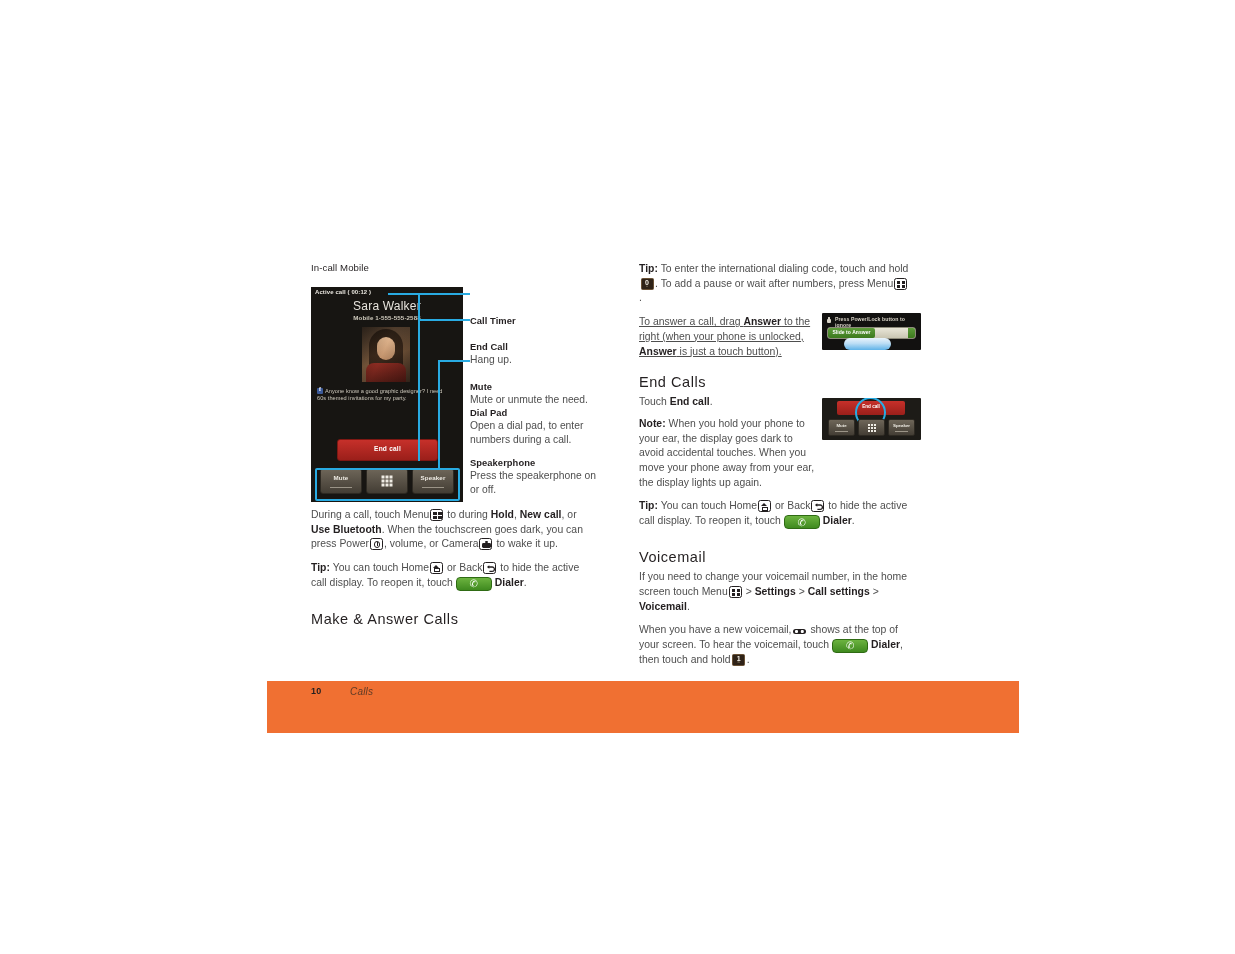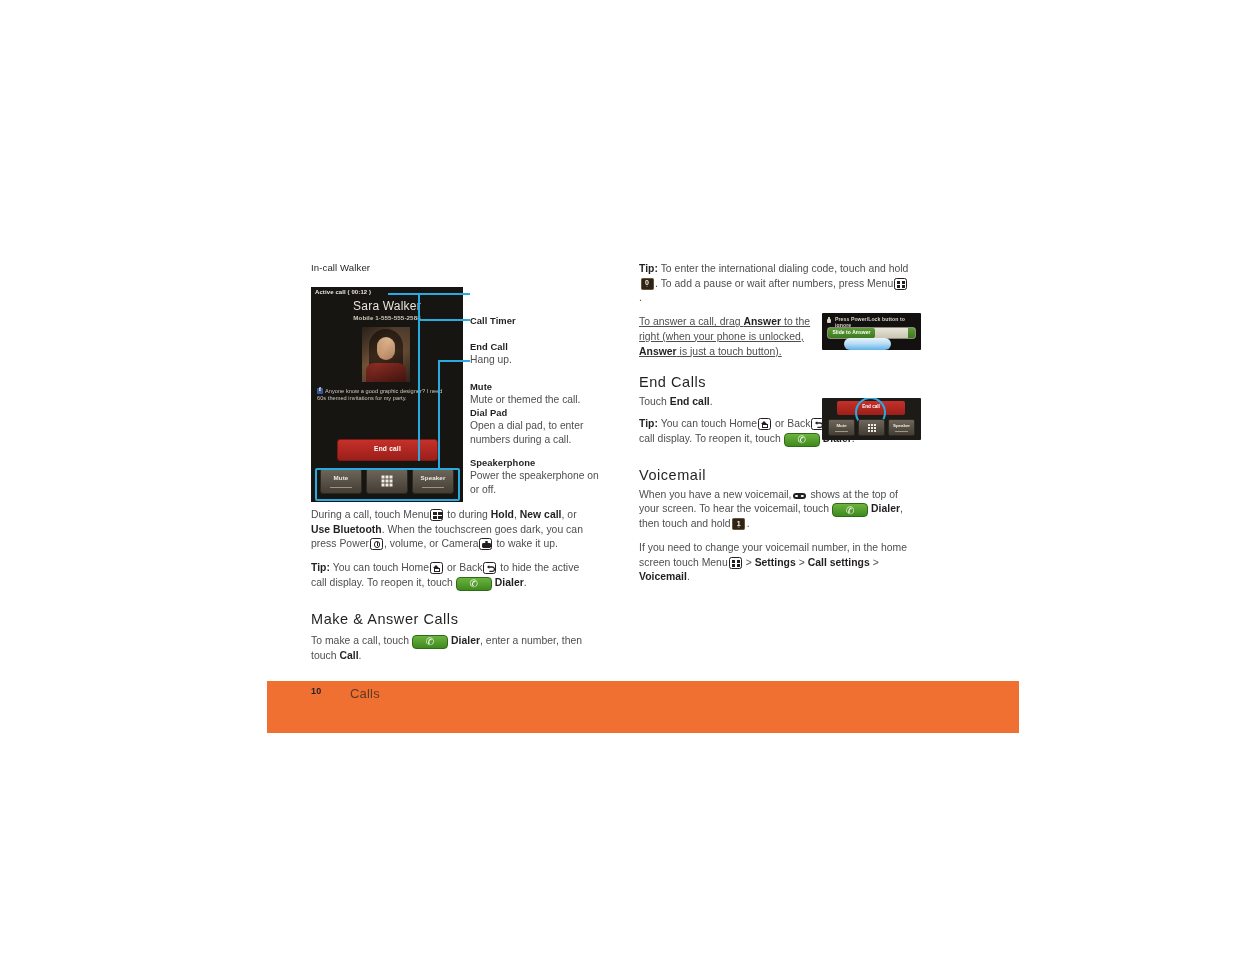--- a/index.html
+++ b/index.html
@@ -14,21 +14,21 @@
   .footer-band{
     position:absolute;left:267px;top:681px;width:752px;height:52px;
     background:#f07032;
   }
   .footer-pagenum{
     position:absolute;left:44px;top:5px;
     font-size:9px;font-weight:bold;color:#231f20;letter-spacing:.2px;
   }
   .footer-section{
     position:absolute;left:83px;top:5px;
-    font-size:13px;color:#5d3a26;letter-spacing:.2px;
+    font-size:10px;color:#5d3a26;letter-spacing:.2px;font-style:italic;
   }
 
   
   .h1{
     font-size:14.5px;color:#231f20;font-weight:normal;letter-spacing:.55px;
     margin:0;
   }
   .h2-small{
     font-size:9.6px;color:#231f20;font-weight:normal;letter-spacing:.1px;margin:0;
   }
@@ -307,21 +307,21 @@
 
   .hsp{height:6px;}
   .hsp-lg{height:11px;}
 </style>
 </head>
 <body>
 
 <div class="page">
 
   <div class="col-left">
-    <div class="h2-small">In-call Walker</div>
+    <div class="h2-small">In-call Mobile</div>
   </div>
 
   <div class="phone-fig">
     <div class="ph-status">Active call ( 00:12 )</div>
     <div class="ph-name">Sara Walker</div>
     <div class="ph-number">Mobile 1-555-555-2588</div>
 
     <div class="ph-avatar">
       <div class="hair"></div>
       <div class="face"></div>
@@ -370,69 +370,69 @@
   <div class="leader" style="left:438px;top:360px;width:32px;height:2px;"></div>
   <div class="leader" style="left:438px;top:360px;width:2px;height:110px;"></div>
 
   <div class="callouts">
     <div class="co-title">Call Timer</div>
     <div style="height:13px;"></div>
     <div class="co-title">End Call</div>
     <div class="co-desc">Hang up.</div>
     <div style="height:13px;"></div>
     <div class="co-title">Mute</div>
-    <div class="co-desc">Mute or themed the call.</div>
+    <div class="co-desc">Mute or unmute the need.</div>
     <div class="co-title">Dial Pad</div>
     <div class="co-desc">Open a dial pad, to enter numbers during a call.</div>
     <div style="height:10px;"></div>
     <div class="co-title">Speakerphone</div>
-    <div class="co-desc">Power the speakerphone on or off.</div>
+    <div class="co-desc">Press the speakerphone on or off.</div>
   </div>
 
   <div style="position:absolute;left:311px;top:508px;width:292px;">
 
     <p class="body para"><span>During a call, touch Menu</span><span class="key key-menu"></span><span> to during </span><b>Hold</b><span>, </span><b>New call</b><span>, or </span><b>Use Bluetooth</b><span>. When the touchscreen goes dark, you can press Power</span><span class="key key-power"></span><span>, volume, or Camera</span><span class="key key-cam"></span><span> to wake it up.</span></p>
 
     <p class="body para"><b>Tip:</b><span> You can touch Home</span><span class="key key-home"></span><span> or Back</span><span class="key key-back"><svg width="11" height="11" viewBox="0 0 11 11">
             <path d="M3.2 3.0 L7.2 3.0 A2 2 0 0 1 7.2 7.4 L4.4 7.4" fill="none" stroke="#231f20" stroke-width="1.3"></path>
             <path d="M4.3 1.3 L4.3 4.7 L1.9 3.0 Z" fill="#231f20"></path>
           </svg></span><span> to hide the active call display. To reopen it, touch</span><span class="dialer-pill"></span><b>Dialer</b><span>.</span></p>
 
     <div class="hsp-lg"></div>
 
     <div class="h1" style="margin-bottom:7px;">Make &amp; Answer Calls</div>
 
-    <p class="body para"><span>To make a call, touch</span><span class="dialer-pill"></span><b>Dialer</b><span>, enter a number, then touch </span><b>Call</b><span>.</span></p>
   </div>
 
   <div class="col-right">
 
     <p class="body para"><b>Tip:</b><span> To enter the international dialing code, touch and hold</span><span class="dkey"><span>0</span><i>+</i></span><span>. To add a pause or wait after numbers, press Menu</span><span class="key key-menu"></span><span>.</span></p>
 
     <p class="body para" style="width:180px;text-decoration:underline;"><span>To answer a call, drag </span><b>Answer</b><span> to the right (when your phone is unlocked, </span><b>Answer</b><span> is just a touch button).</span></p>
 
     <div class="hsp"></div>
 
     <div class="h1" style="margin-bottom:5px;">End Calls</div>
 
     <p class="body para tight" style="width:180px;"><span>Touch </span><b>End call</b><span>.</span></p>
 
+    <p class="body para" style="width:180px;"><b>Note:</b><span> When you hold your phone to your ear, the display goes dark to avoid accidental touches. When you move your phone away from your ear, the display lights up again.</span></p>
 
     <p class="body para"><b>Tip:</b><span> You can touch Home</span><span class="key key-home"></span><span> or Back</span><span class="key key-back"><svg width="11" height="11" viewBox="0 0 11 11">
             <path d="M3.2 3.0 L7.2 3.0 A2 2 0 0 1 7.2 7.4 L4.4 7.4" fill="none" stroke="#231f20" stroke-width="1.3"></path>
             <path d="M4.3 1.3 L4.3 4.7 L1.9 3.0 Z" fill="#231f20"></path>
           </svg></span><span> to hide the active call display. To reopen it, touch</span><span class="dialer-pill"></span><b>Dialer</b><span>.</span></p>
 
     <div class="hsp-lg"></div>
 
     <div class="h1" style="margin-bottom:5px;">Voicemail</div>
 
+    <p class="body para"><span>If you need to change your voicemail number, in the home screen touch Menu</span><span class="key key-menu"></span><span> &gt; </span><b>Settings</b><span> &gt; </span><b>Call settings</b><span> &gt; </span><b>Voicemail</b><span>.</span></p>
+
     <p class="body para"><span>When you have a new voicemail,</span><span class="vm-icon"></span><span> shows at the top of your screen. To hear the voicemail, touch</span><span class="dialer-pill"></span><b>Dialer</b><span>, then touch and hold</span><span class="dkey"><span>1</span><i>∞</i></span><span>.</span></p>
-
-    <p class="body para"><span>If you need to change your voicemail number, in the home screen touch Menu</span><span class="key key-menu"></span><span> &gt; </span><b>Settings</b><span> &gt; </span><b>Call settings</b><span> &gt; </span><b>Voicemail</b><span>.</span></p>
   </div>
 
   <div class="mini-answer">
     <div class="lockline">
       <div class="lockicon"></div>
       <div class="locktext">Press Power/Lock button to ignore</div>
     </div>
     <div class="track">
       <div class="track-fill">
         <span>Slide to Answer</span>

